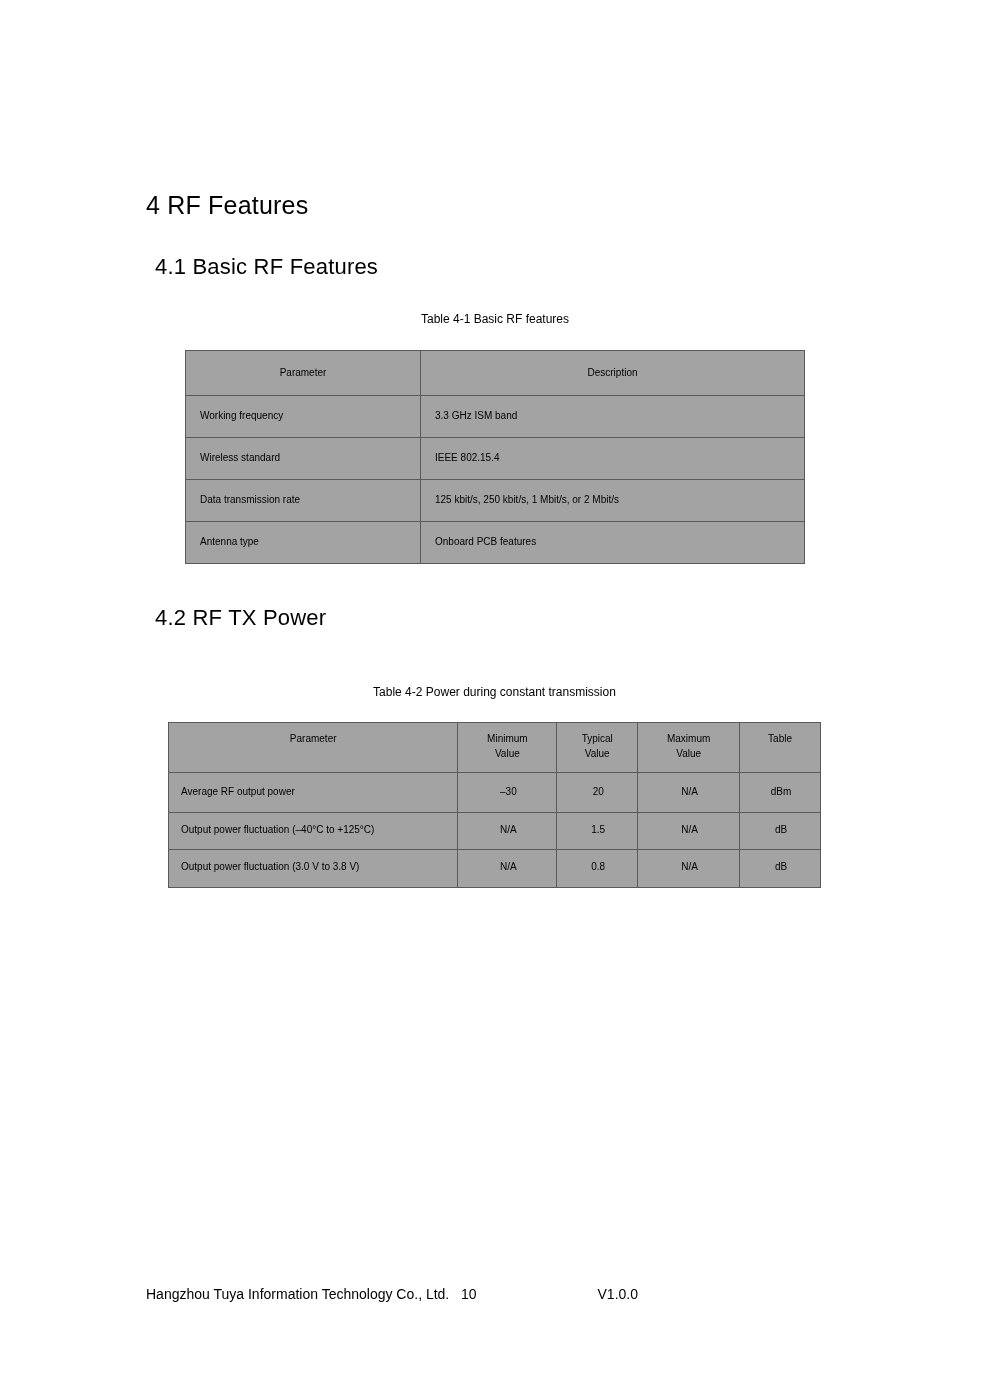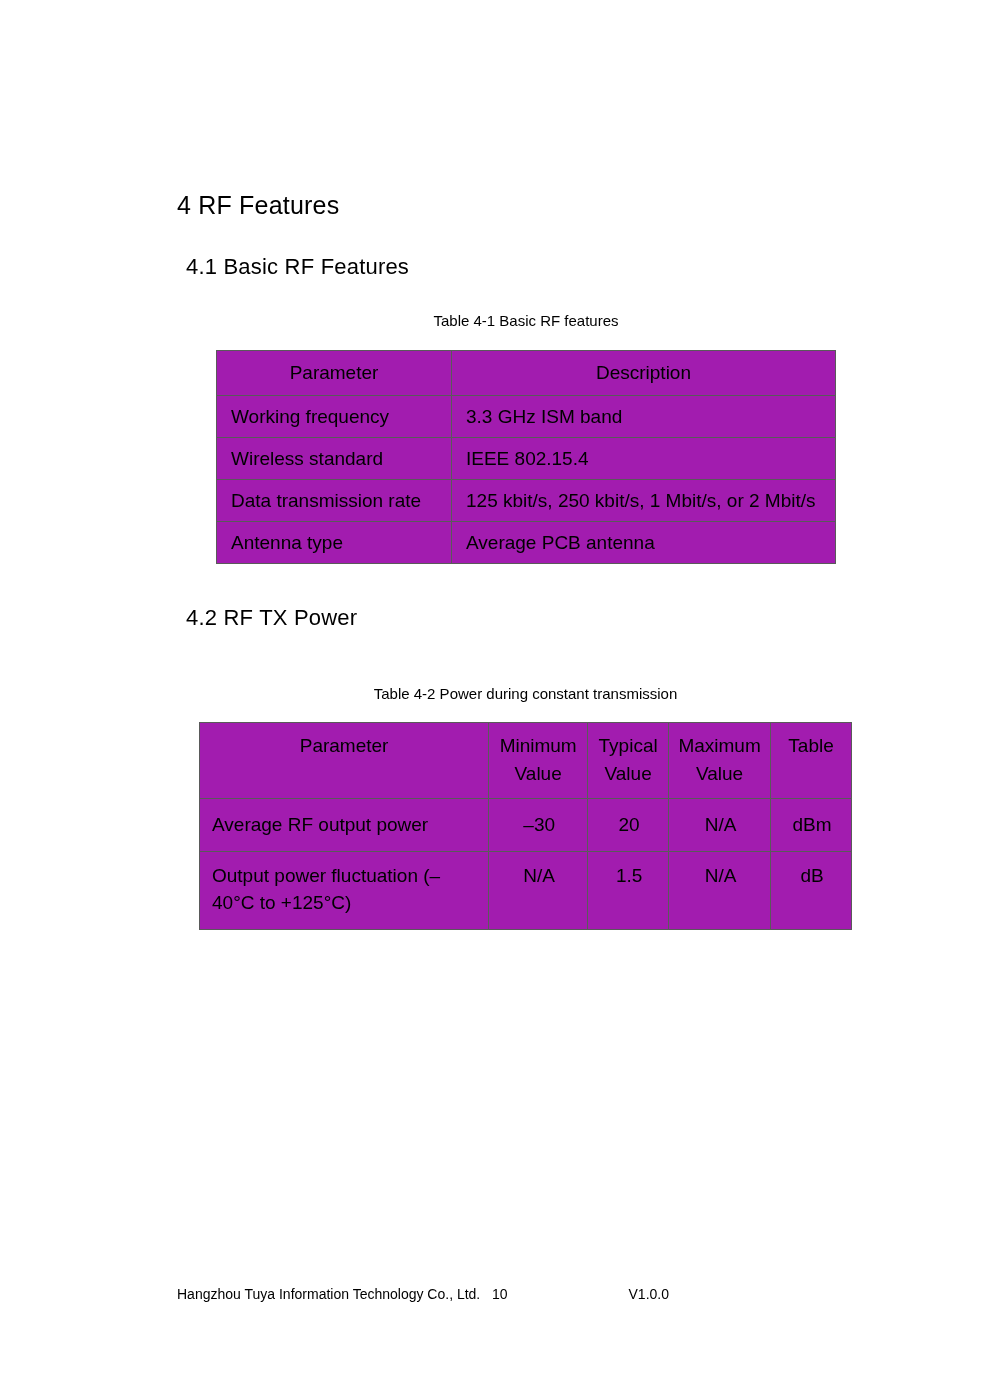--- a/index.html
+++ b/index.html
@@ -13,21 +13,20 @@
     font-family: "Liberation Sans", sans-serif;
     color: #000000;
     position: relative;
     overflow: hidden;
     -webkit-font-smoothing: antialiased;
   }
 
   .page {
     position: absolute;
     inset: 0;
-    margin-left: 31px;
   }
 
   
   .h1 {
     position: absolute;
     left: 146px;
     top: 174px;
     font-size: 25px;
     font-weight: 400;
     letter-spacing: 0.2px;
@@ -48,34 +47,34 @@
     top: 587px;
     font-size: 22px;
     font-weight: 400;
     letter-spacing: 0.2px;
     white-space: nowrap;
   }
 
   
   .caption {
     position: absolute;
-    font-size: 15px;
+    font-size: 12px;
     font-weight: 400;
     text-align: center;
     white-space: nowrap;
   }
   .caption-1 { left: 185px; width: 620px; top: 312px; }
   .caption-2 { left: 168px; width: 653px; top: 685px; }
 
   
   table {
     border-collapse: collapse;
     position: absolute;
-    font-size: 19px;
-    background: #a21caf;
+    font-size: 10px;
+    background: #a3a3a3;
   }
   table td, table th {
     border: 1px solid #5a5a5a;
     font-weight: 400;
     vertical-align: middle;
     line-height: 1.45;
   }
 
   
   #table-basic-rf {
@@ -178,21 +177,21 @@
       <tr>
         <td>Wireless standard</td>
         <td>IEEE 802.15.4</td>
       </tr>
       <tr>
         <td>Data transmission rate</td>
         <td>125 kbit/s, 250 kbit/s, 1 Mbit/s, or 2 Mbit/s</td>
       </tr>
       <tr>
         <td>Antenna type</td>
-        <td>Average PCB antenna</td>
+        <td>Onboard PCB features</td>
       </tr>
     </tbody>
   </table>
 
   <h2 class="h2b">4.2 RF TX Power</h2>
 
   <div class="caption caption-2">Table 4-2 Power during constant transmission</div>
 
   <table id="table-tx-power">
     <colgroup>
@@ -232,20 +231,27 @@
         <td class="cell-val">N/A</td>
         <td class="cell-val">dBm</td>
       </tr>
       <tr>
         <td class="cell-param">Output power fluctuation (–40°C to +125°C)</td>
         <td class="cell-val">N/A</td>
         <td class="cell-val">1.5</td>
         <td class="cell-val">N/A</td>
         <td class="cell-val">dB</td>
       </tr>
+      <tr>
+        <td class="cell-param">Output power fluctuation (3.0 V to 3.8 V)</td>
+        <td class="cell-val">N/A</td>
+        <td class="cell-val">0.8</td>
+        <td class="cell-val">N/A</td>
+        <td class="cell-val">dB</td>
+      </tr>
     </tbody>
   </table>
 
   <div class="footer">
     <span class="footer-left">Hangzhou Tuya Information Technology Co., Ltd.   10</span>
     <span class="footer-right">V1.0.0</span>
   </div>
 
 </div>
 

